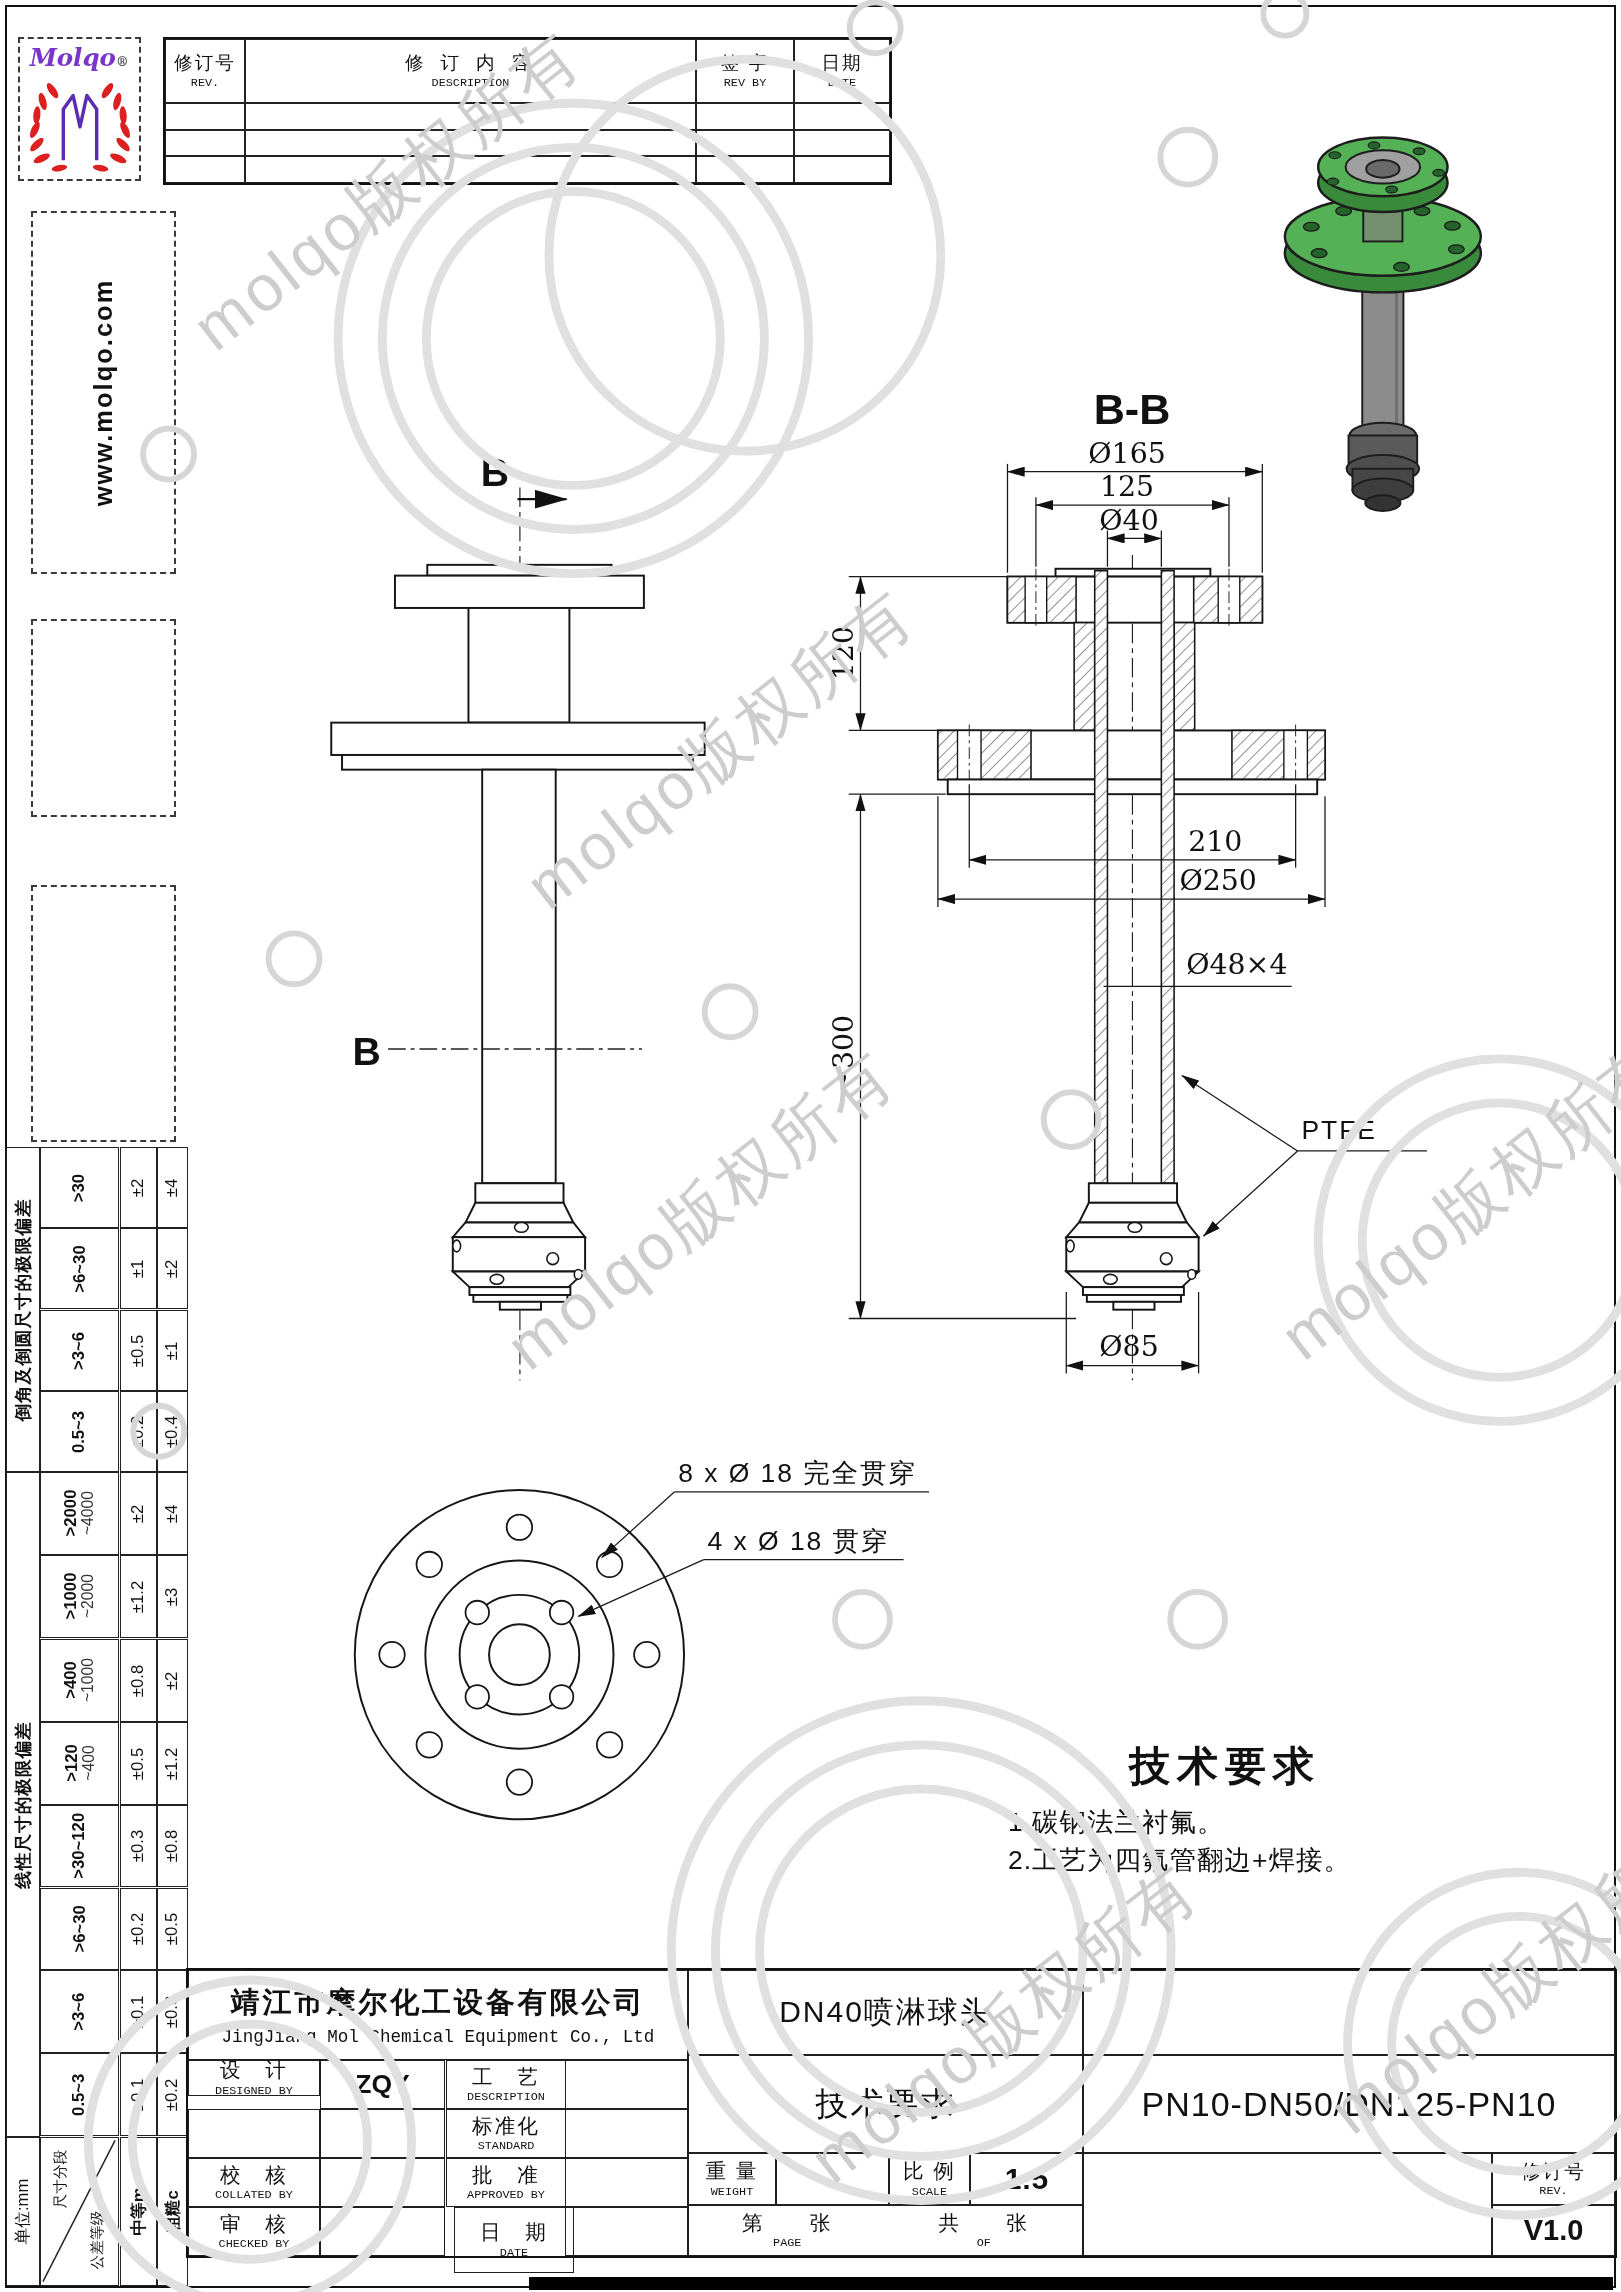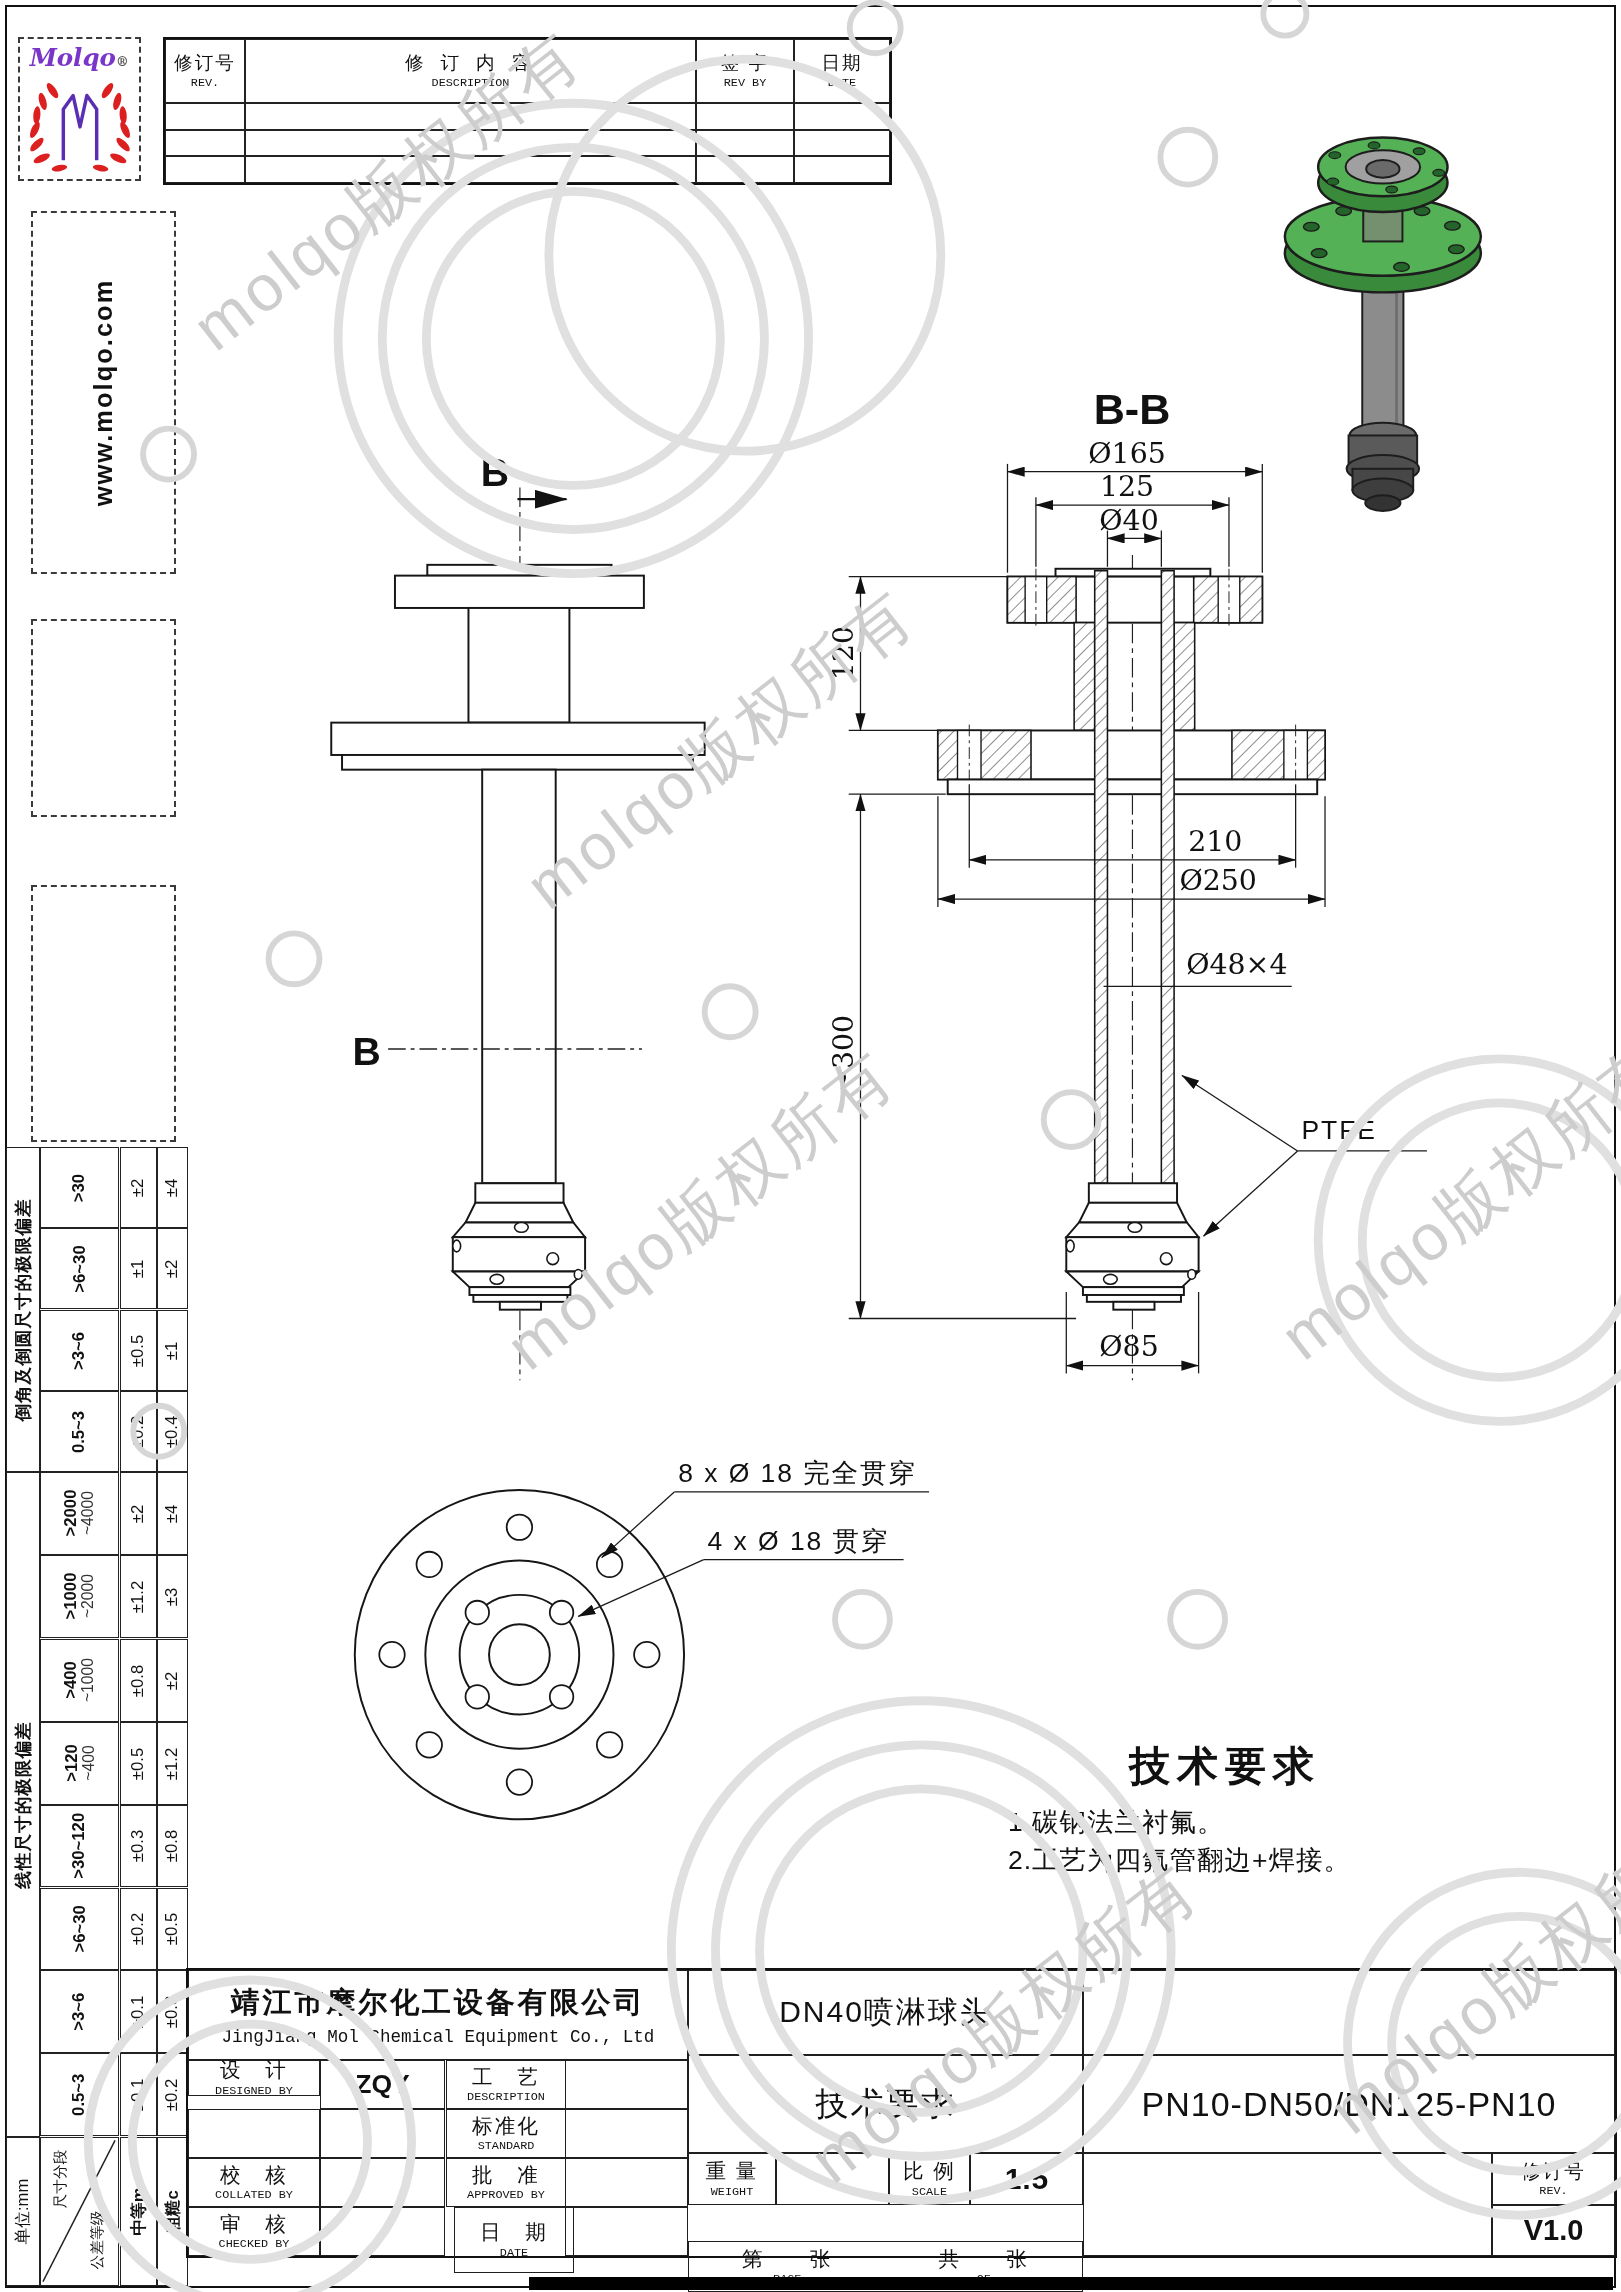--- a/index.html
+++ b/index.html
@@ -547,21 +547,21 @@
         <span class="en">WEIGHT</span>
       </div>
     <div class="c" style="left:588px;top:183px;width:113px;height:52px"></div>
     <div class="c" style="left:701px;top:183px;width:81px;height:52px">
         <span class="cn">比 例</span>
         <span class="en">SCALE</span>
       </div>
     <div class="c" style="left:782px;top:183px;width:113px;height:52px">
         <span style="font-size:30px;font-weight:bold;">1:5</span>
       </div>
-    <div class="c" style="left:500px;top:235px;width:395px;height:51px;flex-direction:row;justify-content:space-around;margin-top:36px;">
+    <div class="c" style="left:500px;top:235px;width:395px;height:51px;flex-direction:row;justify-content:space-around;">
       <span style="display:flex;flex-direction:column;align-items:center;">
           <span class="cn">第　　张</span>
           <span class="en">PAGE</span>
         </span>
       <span style="display:flex;flex-direction:column;align-items:center;">
           <span class="cn">共　　张</span>
           <span class="en">OF</span>
         </span>
     </div>
 

